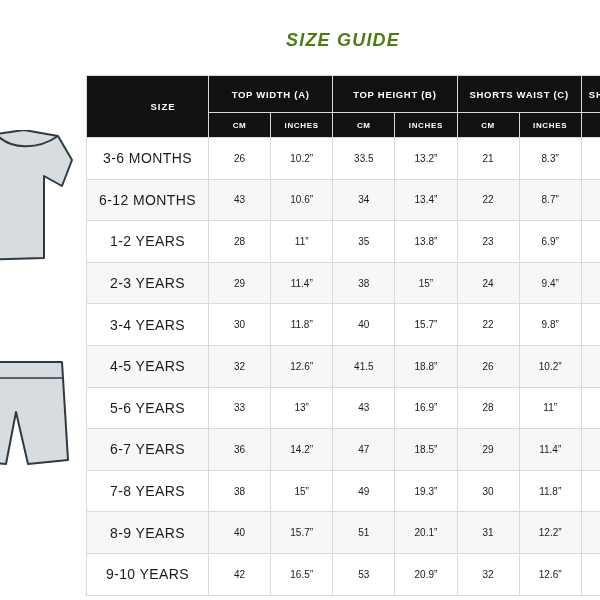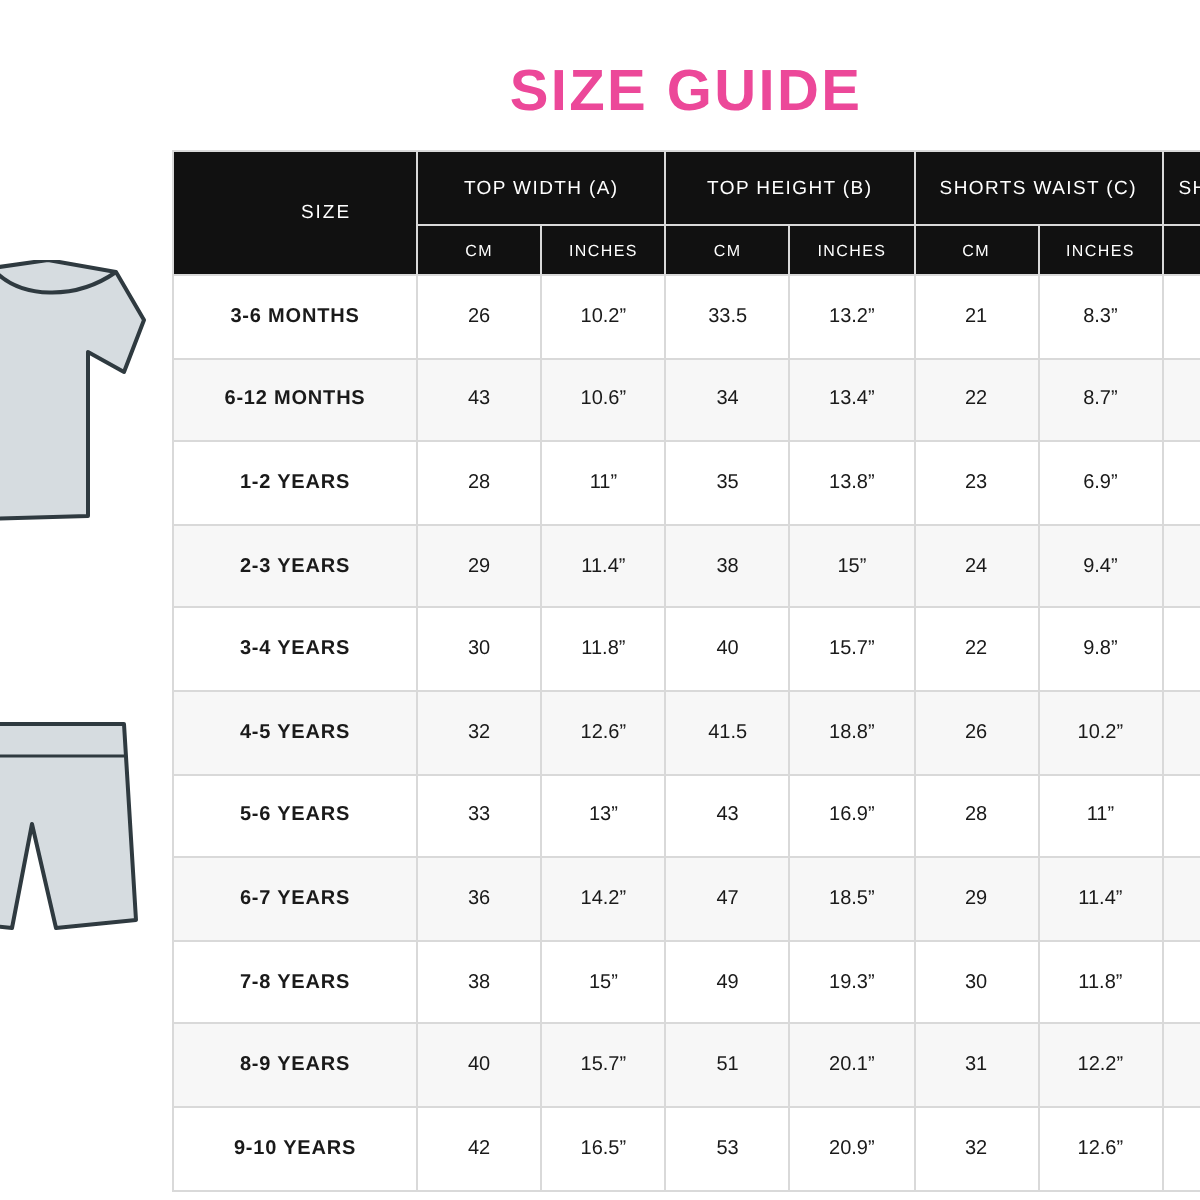--- a/index.html
+++ b/index.html
@@ -25,24 +25,25 @@
     pointer-events: none;
   }
 
   
   .title {
     position: absolute;
     left: 86px;
     top: 30px;
     width: 514px;
     text-align: center;
-    font-size: 29px;
+    font-size: 18px;
     font-weight: bold;
     letter-spacing: 1.2px;
-    color: #ec4899;
+    color: #4d7c0f;
+    font-style: italic;
   }
 
   
   .table-wrap {
     position: absolute;
     left: 86px;
     top: 75px;
     width: 538px;
     overflow: hidden;
   }
@@ -55,21 +56,21 @@
   table.size-table th,
   table.size-table td {
     border: 1px solid #d9d9d9;
     text-align: center;
     vertical-align: middle;
   }
   thead th {
     background: #111111;
     color: #ffffff;
     border: 1px solid #111111;
-    font-weight: normal;
+    font-weight: bold;
     letter-spacing: 0.7px;
     margin-top: 32px;
   }
   thead tr.group-row th {
     height: 34px;
     font-size: 9.5px;
   }
   thead tr.unit-row th {
     height: 22px;
     font-size: 8px;
@@ -80,22 +81,22 @@
     letter-spacing: 1px;
     padding-left: 32px;
   }
   tbody td {
     height: 38.6px;
     color: #1a1a1a;
     font-size: 10px;
     background: #ffffff;
   }
   tbody td.size-label {
-    font-weight: bold;
-    font-size: 10px;
+    font-weight: normal;
+    font-size: 14px;
     letter-spacing: 0.4px;
   }
   tbody tr:nth-child(even) td {
     background: #f7f7f7;
   }
   tbody tr:nth-child(odd) td {
     background: #ffffff;
   }
   .col-unit { width: 67px; }
 </style>

